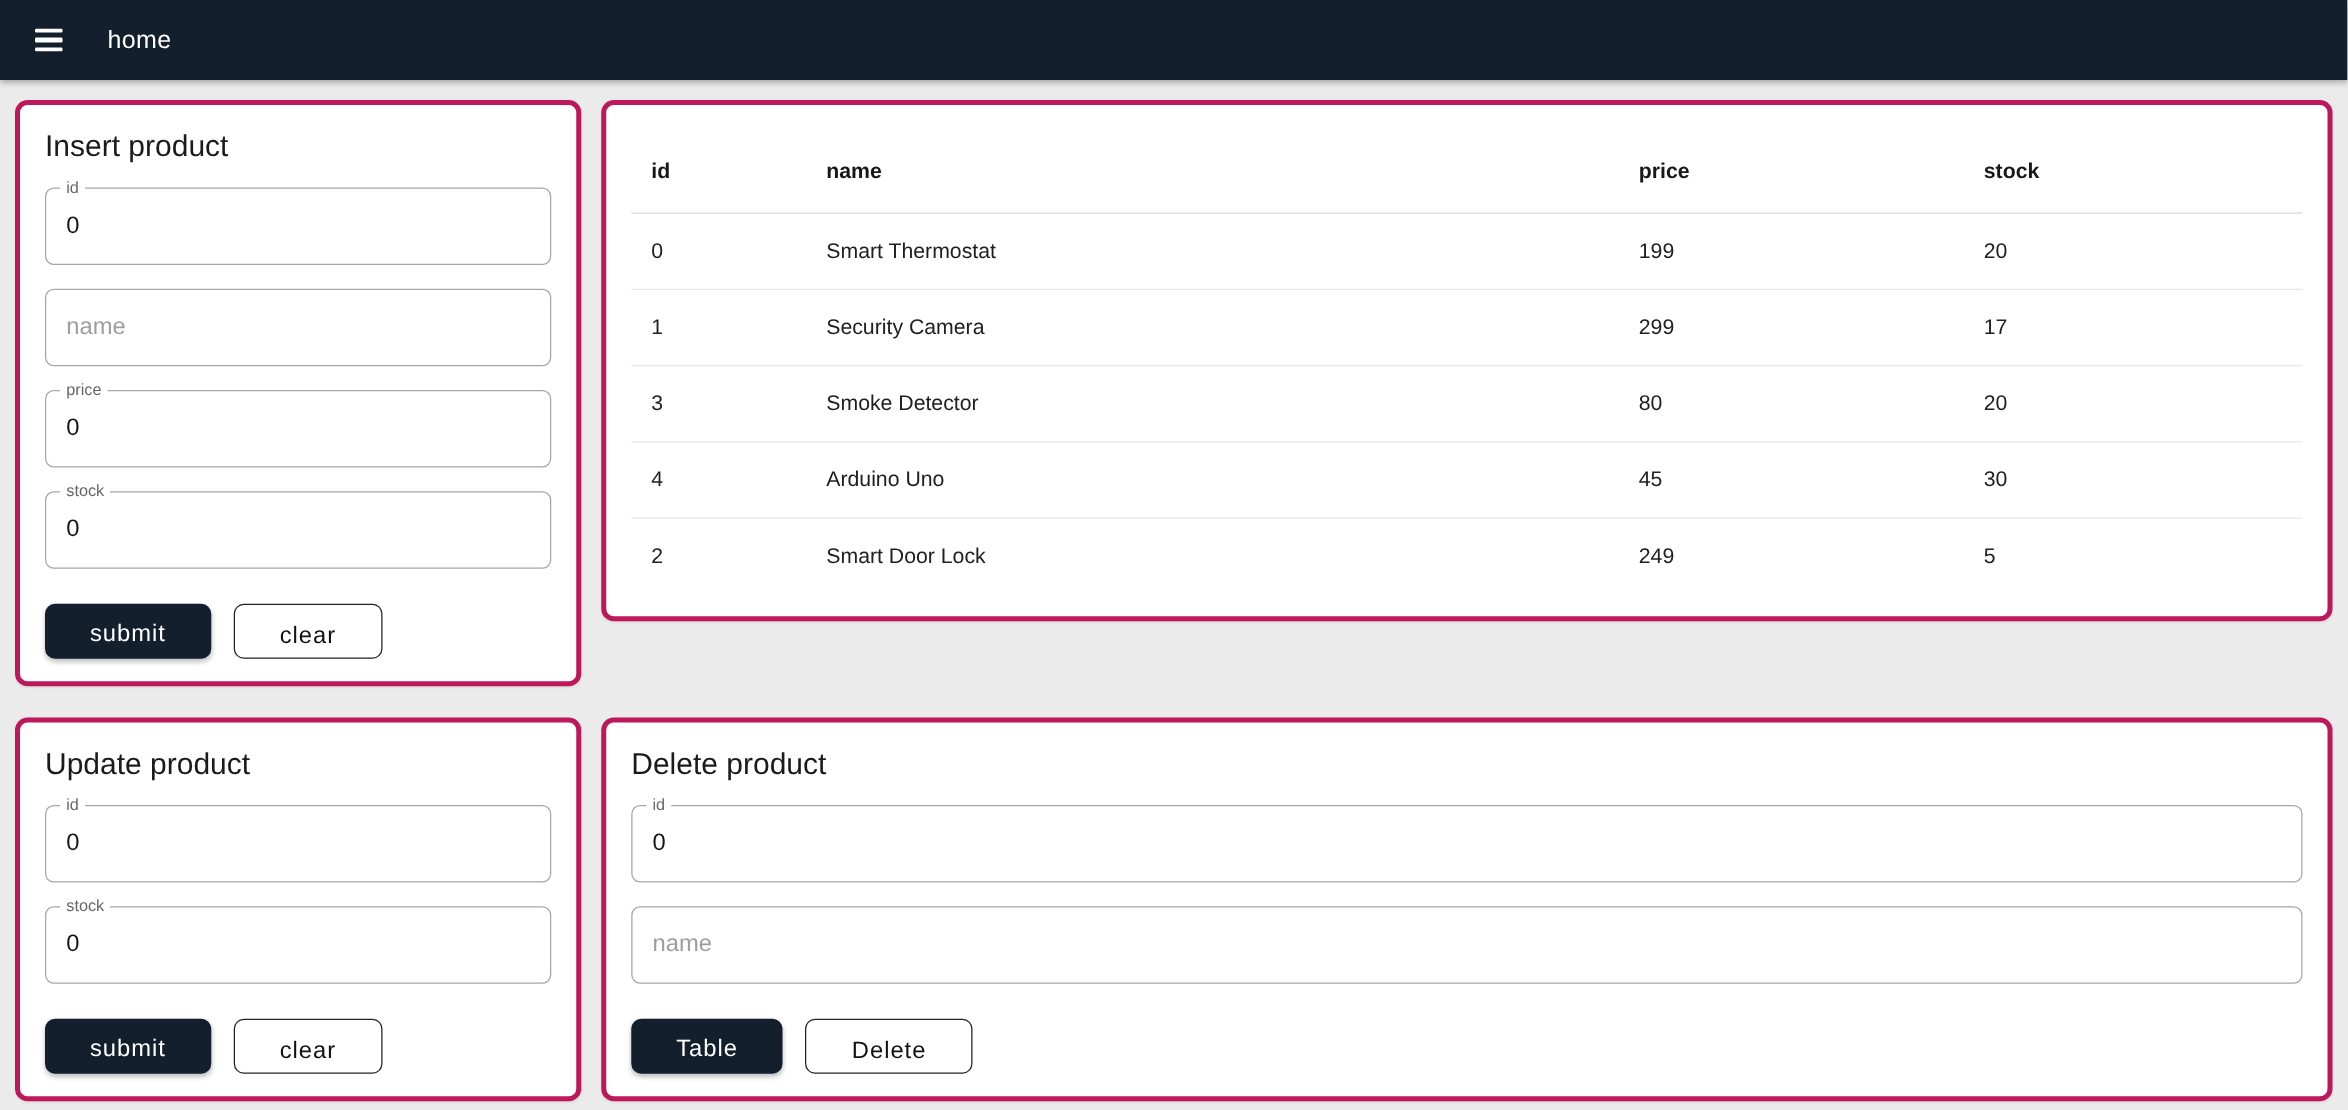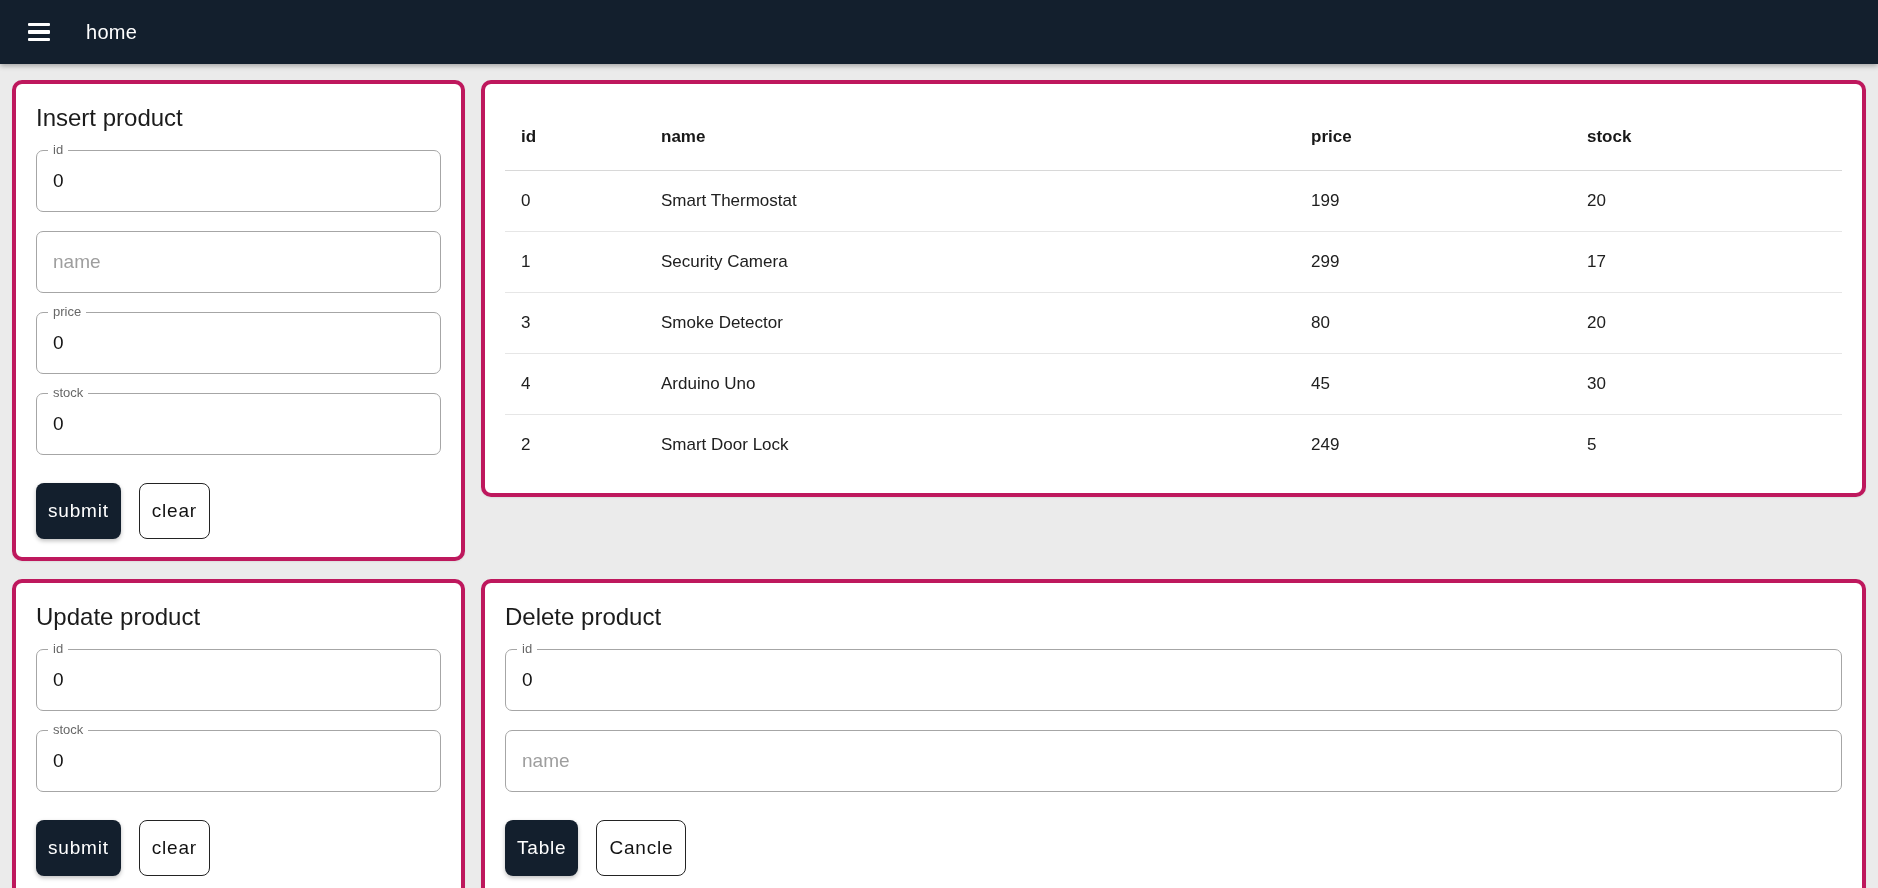--- a/index.html
+++ b/index.html
@@ -80,22 +80,22 @@
     padding: 0 16px;
     font-size: 19px; color: #141414;
     font-family: "Liberation Sans", sans-serif;
     border-radius: 7px;
   }
   .field-input::placeholder { color: #9e9e9e; opacity: 1; }
 
   
   .btn-row { display: flex; gap: 18px; margin-top: 28px; }
   .btn {
-    height: 56px;
-    padding: 0 12px;
+    height: 44px;
+    padding: 0 36px;
     font-size: 19px;
     font-family: "Liberation Sans", sans-serif;
     border-radius: 8px;
     letter-spacing: 0.8px;
     cursor: pointer;
     line-height: 50px;
   }
   .btn-filled {
     background: #131f2d; color: #ffffff; border: none;
     box-shadow: 0 2px 4px rgba(0,0,0,0.25);
@@ -251,18 +251,18 @@
         <span class="field-label">id</span>
         <input class="field-input" type="text" value="0" style="">
       </div>
 
       <div class="field">
         <input class="field-input" type="text" placeholder="name" style="">
       </div>
 
       <div class="btn-row">
         <button class="btn btn-filled">Table</button>
-        <button class="btn btn-outlined">Cancle</button>
+        <button class="btn btn-outlined">Delete</button>
       </div>
     </section>
 
   </main>
 </div>
 
 </body></html>

